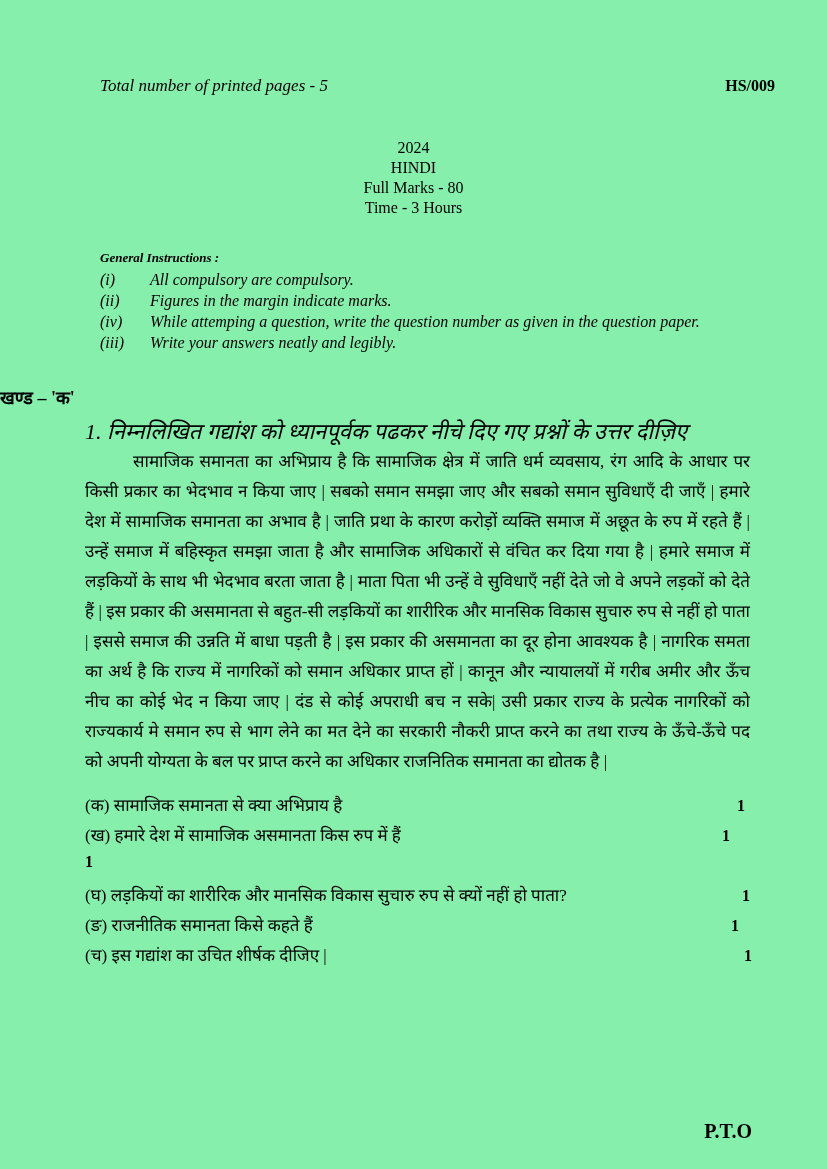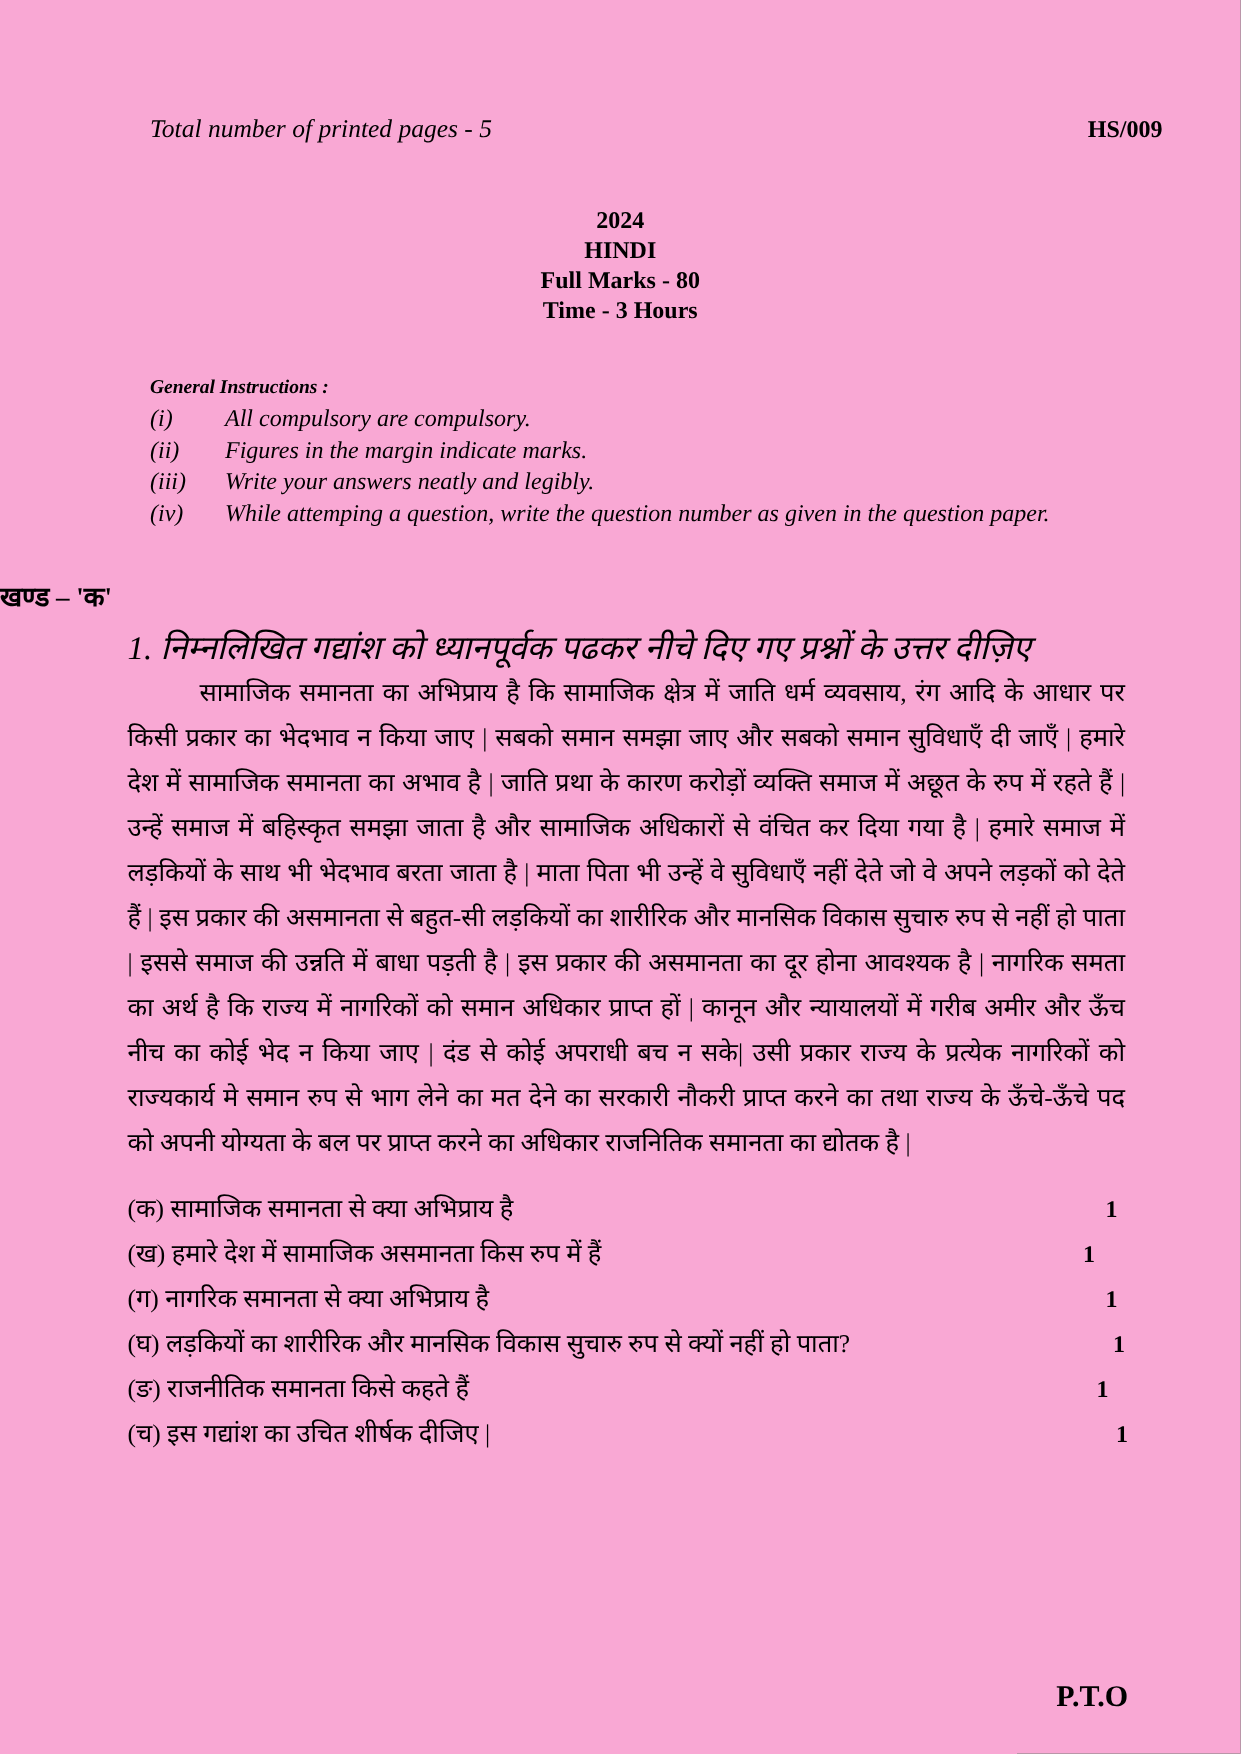--- a/index.html
+++ b/index.html
@@ -2,21 +2,21 @@
 <html><head>
 <meta charset="utf-8">
 <style>
   * { margin: 0; padding: 0; box-sizing: border-box; }
   html, body { background: #888; }
   .page {
     position: relative;
     width: 827px;
     height: 1169px;
     margin: 0 auto;
-    background: #f9a8d4;
+    background: #86efac;
     color: #000000;
     font-family: "Liberation Serif", "DejaVu Serif", serif;
     overflow: hidden;
   }
   
   .header-row {
     position: absolute;
     top: 76px;
     left: 100px;
     right: 52px;
@@ -32,21 +32,21 @@
     font-weight: bold;
     font-size: 16px;
   }
   
   .title-block {
     position: absolute;
     top: 138px;
     left: 0;
     width: 100%;
     text-align: center;
-    font-weight: bold;
+    font-weight: normal;
     font-size: 16px;
     line-height: 20px;
   }
   
   .instructions {
     position: absolute;
     top: 250px;
     left: 100px;
     right: 52px;
     font-size: 16px;
@@ -148,26 +148,26 @@
     <div class="instructions-heading">General Instructions :</div>
     <div class="instruction-item">
       <span class="instruction-number">(i)</span>
       <span class="instruction-text">All compulsory are compulsory.</span>
     </div>
     <div class="instruction-item">
       <span class="instruction-number">(ii)</span>
       <span class="instruction-text">Figures in the margin indicate marks.</span>
     </div>
     <div class="instruction-item">
+      <span class="instruction-number">(iv)</span>
+      <span class="instruction-text">While attemping a question, write the question number as given in the question paper.</span>
+    </div>
+    <div class="instruction-item">
       <span class="instruction-number">(iii)</span>
       <span class="instruction-text">Write your answers neatly and legibly.</span>
-    </div>
-    <div class="instruction-item">
-      <span class="instruction-number">(iv)</span>
-      <span class="instruction-text">While attemping a question, write the question number as given in the question paper.</span>
     </div>
   </div>
 
   <div class="section-heading">खण्ड – 'क'</div>
 
   <div class="q1-line">
     <span>1.</span>
     <span>निम्नलिखित गद्यांश को ध्यानपूर्वक पढकर नीचे दिए गए प्रश्नों के उत्तर दीज़िए</span>
   </div>
 
@@ -182,24 +182,20 @@
       <span class="subq-marks">1</span>
     </div>
     <div class="subq-row">
       <span class="subq-text">
         <span>(ख)</span>
         <span>हमारे देश में सामाजिक असमानता किस रुप में हैं</span>
       </span>
       <span class="subq-marks">1</span>
     </div>
     <div class="subq-row">
-      <span class="subq-text">
-        <span>(ग)</span>
-        <span>नागरिक समानता से क्या अभिप्राय है</span>
-      </span>
       <span class="subq-marks">1</span>
     </div>
     <div class="subq-row">
       <span class="subq-text">
         <span>(घ)</span>
         <span>लड़कियों का शारीरिक और मानसिक विकास सुचारु रुप से क्यों नहीं हो पाता?</span>
       </span>
       <span class="subq-marks">1</span>
     </div>
     <div class="subq-row">

